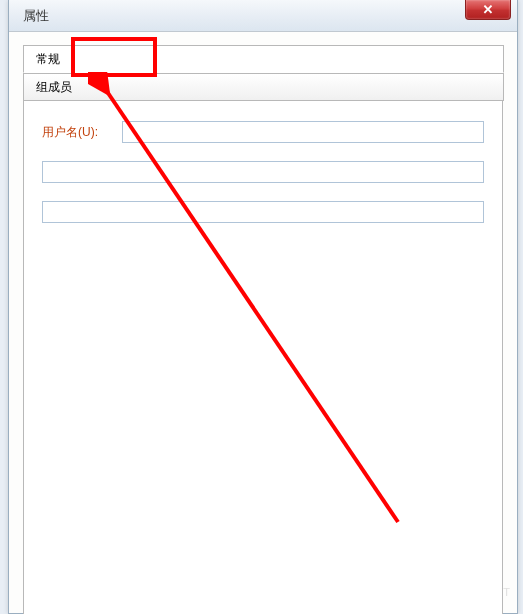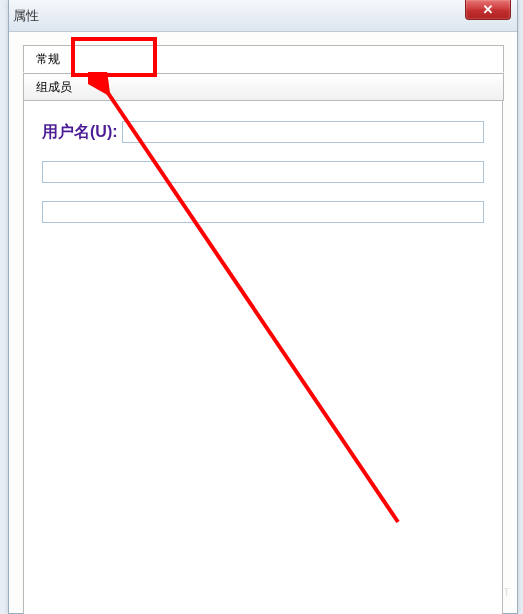--- a/index.html
+++ b/index.html
@@ -23,21 +23,21 @@
       border-top: none;
       box-shadow: 0 0 5px rgba(0,0,0,0.15);
     }
     .titlebar {
       height: 32px;
       background: linear-gradient(to bottom, #f5f8fb 0%, #e8eef5 50%, #dce6f0 100%);
       border-bottom: 1px solid #c0c8d0;
       position: relative;
       display: flex;
       align-items: center;
-      padding-left: 4px;
+      padding-left: 14px;
       filter: blur(0.4px);
     }
     .titlebar-text {
       color: #333;
       font-size: 13px;
     }
     .close-btn {
       position: absolute;
       right: 6px;
       top: 0;
@@ -91,23 +91,22 @@
       position: relative;
       z-index: 1;
     }
     .field-row {
       display: flex;
       align-items: center;
       margin-bottom: 18px;
     }
     .field-label {
       width: 80px;
-      color: #4c1d95;
-      font-size: 16px;
-      font-weight: bold;
+      color: #c2410c;
+      font-size: 12px;
     }
     .text-input {
       flex: 1;
       height: 22px;
       border: 1px solid #b0c4d8;
       padding: 2px 6px;
       font-size: 12px;
       background: #fff;
       outline: none;
     }

